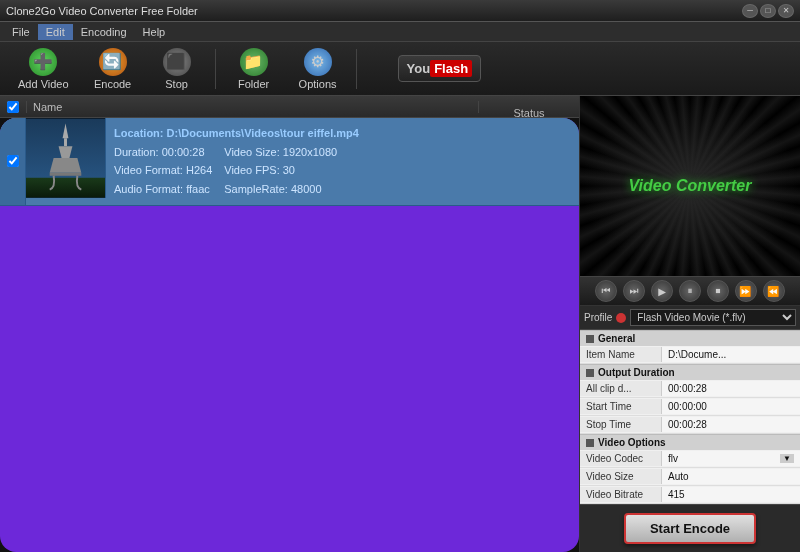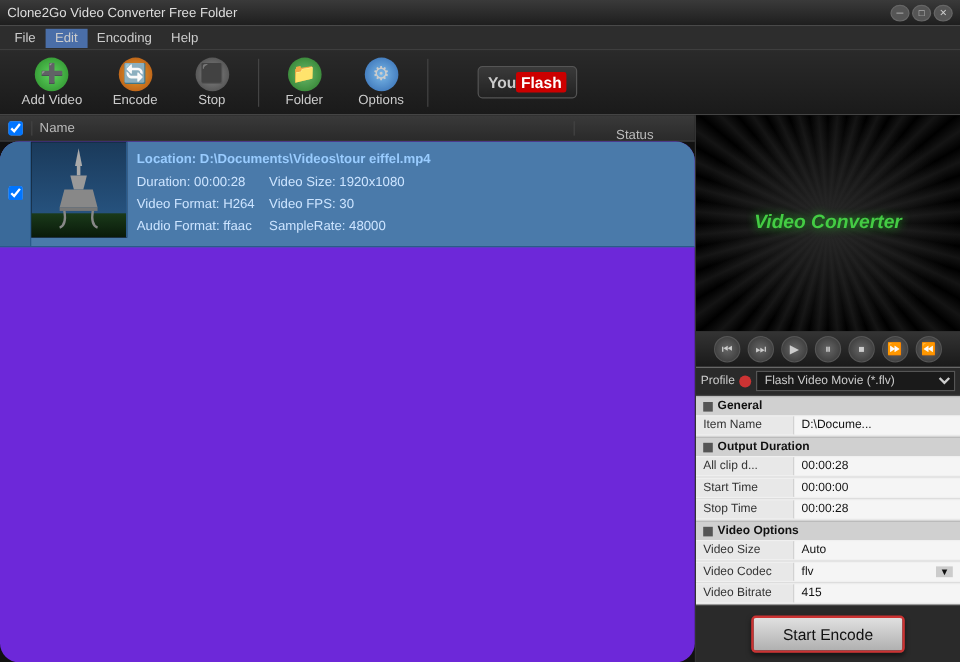--- a/index.html
+++ b/index.html
@@ -382,21 +382,21 @@
       align-items: center;
       justify-content: center;
       border-top: 1px solid #444;
     }
     #start-encode-btn {
       background: linear-gradient(to bottom, #e0e0e0, #b0b0b0);
       border: 2px solid #cc3333;
       border-radius: 4px;
       padding: 6px 24px;
       font-size: 13px;
-      font-weight: normal;
+      font-weight: bold;
       color: #111;
       cursor: pointer;
       box-shadow: 0 2px 4px rgba(0,0,0,0.5);
     }
 
     input[type="checkbox"] {
       width: 12px;
       height: 12px;
       cursor: pointer;
     }
@@ -569,31 +569,31 @@
       <div class="prop-row">
         <div class="prop-key">Stop Time</div>
         <div class="prop-val">00:00:28</div>
       </div>
 
       <div class="prop-section-header">
         <div class="section-icon"></div>
         <span>Video Options</span>
       </div>
       <div class="prop-row">
-        <div class="prop-key">Video Size</div>
-        <div class="prop-val">Auto</div>
-      </div>
-      <div class="prop-row">
         <div class="prop-key">Video Codec</div>
         <div class="prop-val prop-val-select">
           <span>flv</span>
           <div class="prop-dropdown-arrow">▼</div>
         </div>
       </div>
       <div class="prop-row">
+        <div class="prop-key">Video Size</div>
+        <div class="prop-val">Auto</div>
+      </div>
+      <div class="prop-row">
         <div class="prop-key">Video Bitrate</div>
         <div class="prop-val">415</div>
       </div>
 
     </div>
 
     <div id="start-encode-area">
       <button id="start-encode-btn">Start Encode</button>
     </div>
 

